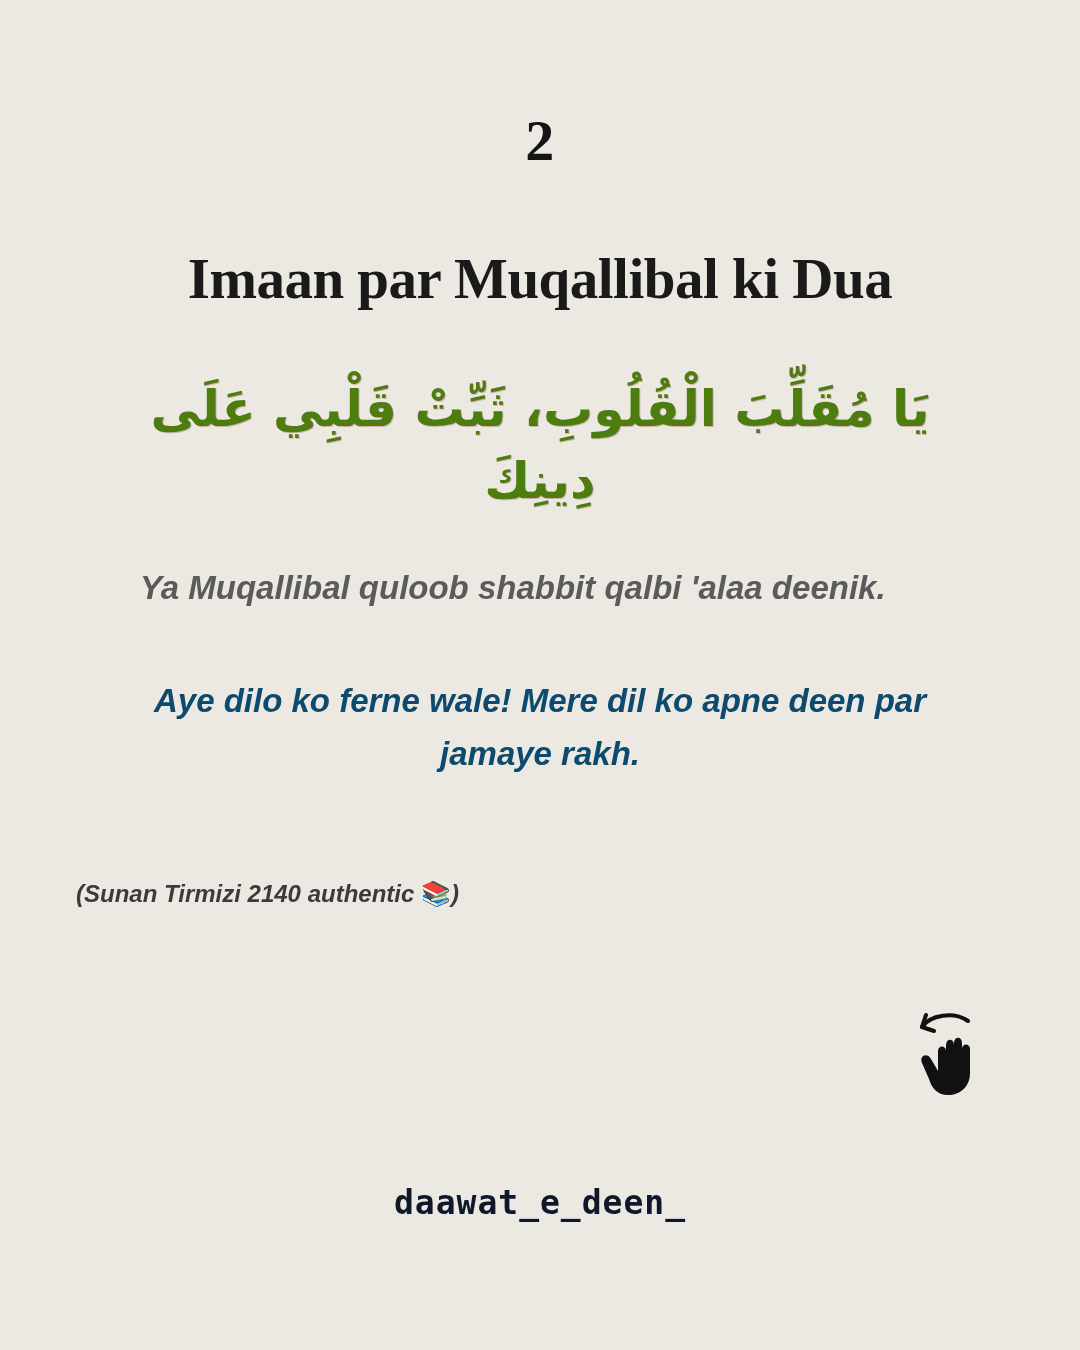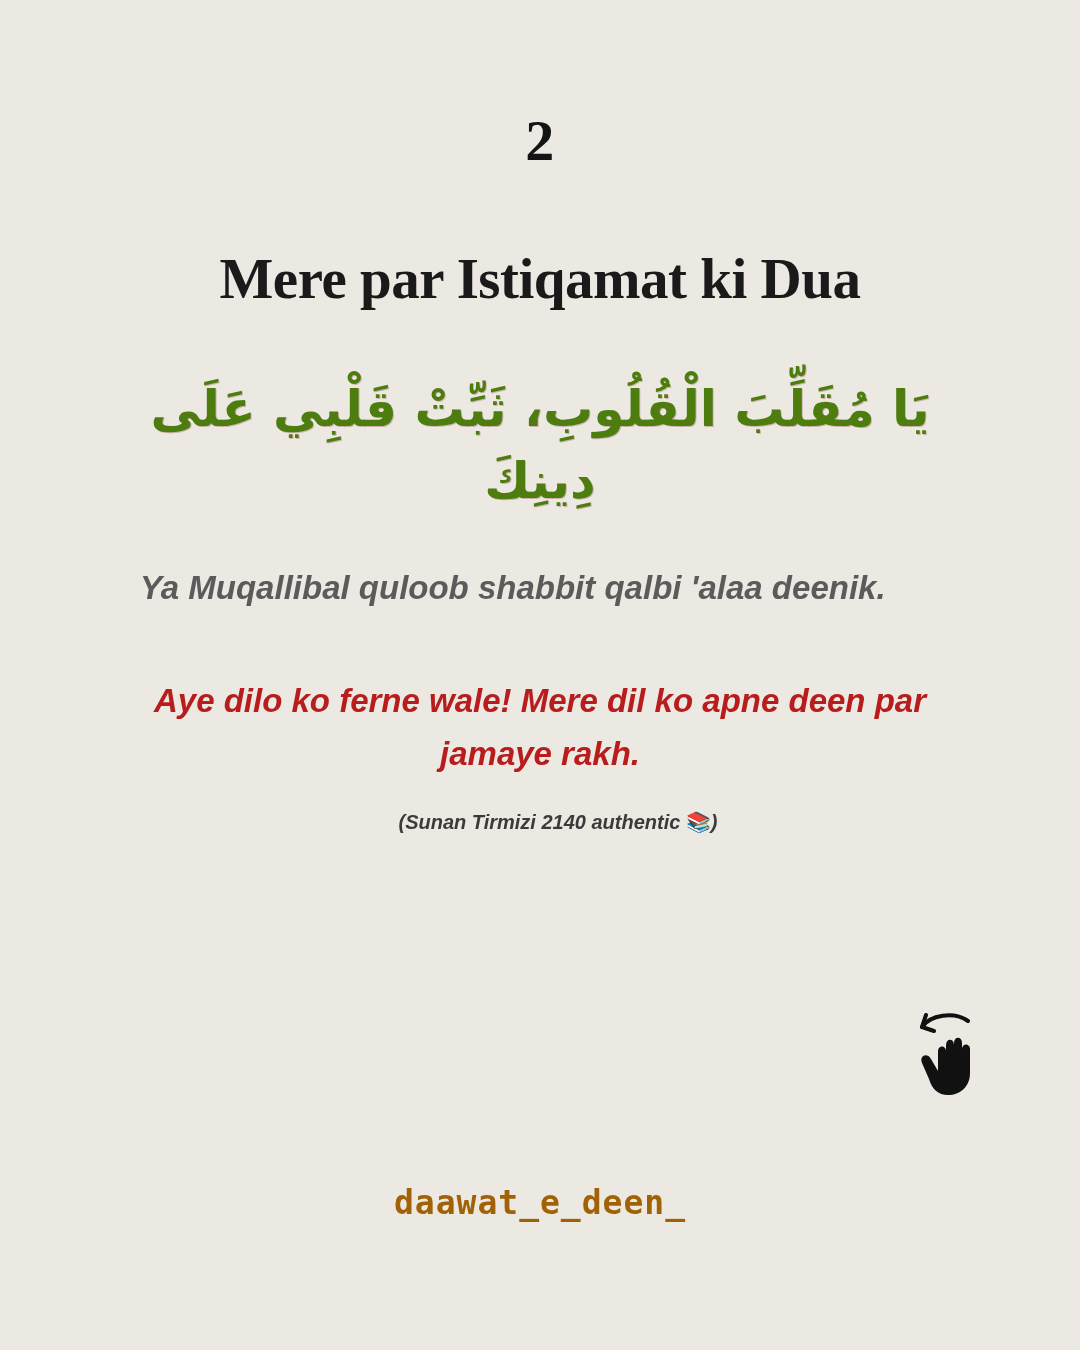--- a/index.html
+++ b/index.html
@@ -62,30 +62,30 @@
     color: #5b5b5b;
     line-height: 1.55;
   }
   .urdu-roman {
     margin-top: 62px;
     width: 880px;
     text-align: center;
     font-size: 33px;
     font-style: italic;
     font-weight: bold;
-    color: #b91c1c;
+    color: #0c4a6e;
     line-height: 1.6;
   }
   .reference {
-    margin-top: 30px;
+    margin-top: 100px;
     width: 1000px;
     padding-left: 36px;
     box-sizing: border-box;
-    text-align: center;
-    font-size: 20px;
+    text-align: left;
+    font-size: 24px;
     font-style: italic;
     font-weight: bold;
     color: #3b3b3b;
   }
   .ref-emoji {
     font-family: "DejaVu Sans", sans-serif;
     font-style: normal;
   }
   .swipe-hint {
     position: absolute;
@@ -96,32 +96,32 @@
   }
   .swipe-hint svg {
     display: block;
   }
   .handle {
     margin-top: auto;
     margin-bottom: 128px;
     font-family: "DejaVu Sans Mono", monospace;
     font-size: 33px;
     font-weight: bold;
-    color: #a16207;
+    color: #0f172a;
     letter-spacing: 1px;
   }
 </style>
 </head>
 <body>
 
 <div class="card">
 
   <div class="slide-number">2</div>
 
-  <div class="title">Mere par Istiqamat ki Dua</div>
+  <div class="title">Imaan par Muqallibal ki Dua</div>
 
   <div class="arabic">يَا مُقَلِّبَ الْقُلُوبِ، ثَبِّتْ قَلْبِي عَلَى دِينِكَ</div>
 
   <div class="translit">Ya Muqallibal quloob shabbit qalbi 'alaa deenik.</div>
 
   <div class="urdu-roman">Aye dilo ko ferne wale! Mere dil ko apne deen par jamaye rakh.</div>
 
   <div class="reference">
     <span>(Sunan Tirmizi 2140 authentic </span><span class="ref-emoji">📚</span><span>)</span>
   </div>

